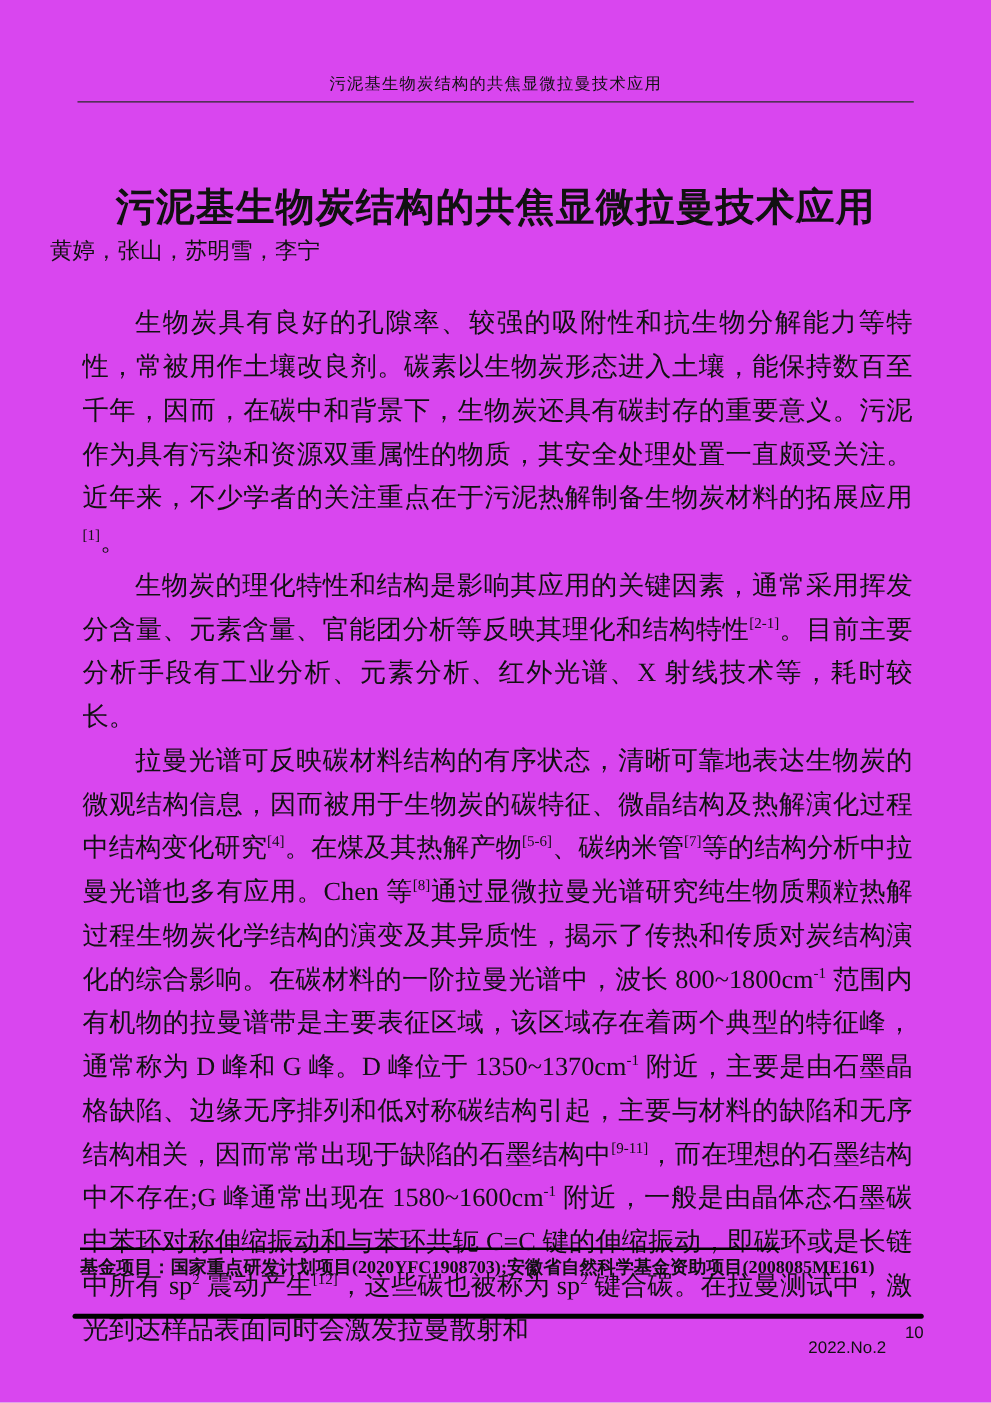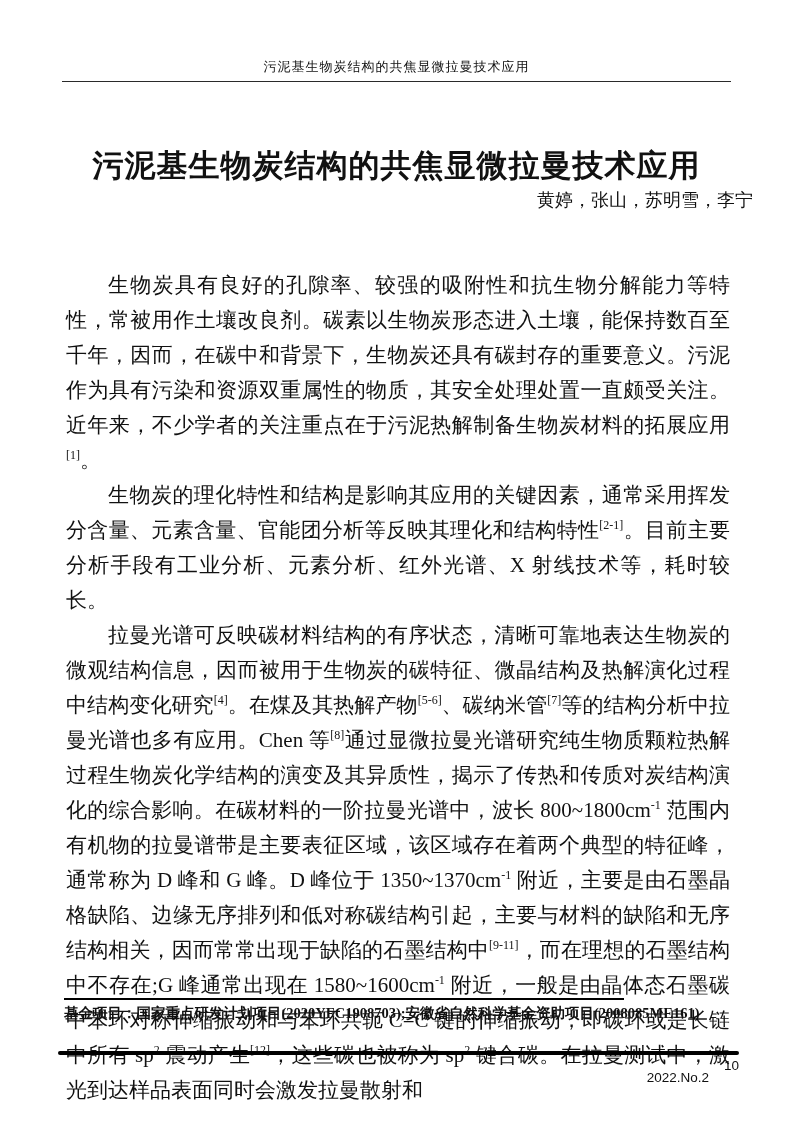--- a/index.html
+++ b/index.html
@@ -5,21 +5,21 @@
   html, body {
     margin: 0;
     padding: 0;
     background: #e8e8e8;
   }
   .page {
     position: relative;
     width: 793px;
     height: 1122px;
     margin: 0 auto;
-    background: #ffffff;
+    background: #d946ef;
     color: #111111;
     overflow: hidden;
     font-family: "Liberation Serif", "DejaVu Serif", serif;
   }
 
   
   .running-head {
     position: absolute;
     top: 58px;
     left: 62px;
@@ -48,38 +48,38 @@
     font-size: 31px;
     font-weight: bold;
     font-family: "Liberation Sans", "DejaVu Sans", sans-serif;
     letter-spacing: 1px;
   }
   .authors {
     position: absolute;
     top: 188px;
     left: 40px;
     width: 713px;
-    text-align: right;
+    text-align: left;
     font-size: 18px;
     font-family: "Liberation Serif", "DejaVu Serif", serif;
   }
   .affiliation {
     position: absolute;
     top: 216px;
     left: 40px;
     width: 713px;
     text-align: center;
     font-size: 18px;
     font-family: "Liberation Serif", "DejaVu Serif", serif;
   }
 
   
   .body-text {
     position: absolute;
-    top: 268px;
+    top: 241px;
     left: 66px;
     width: 664px;
     font-size: 21px;
     line-height: 35px;
     text-align: justify;
     text-justify: inter-ideograph;
   }
   .body-para {
     margin: 0;
     text-indent: 2em;

